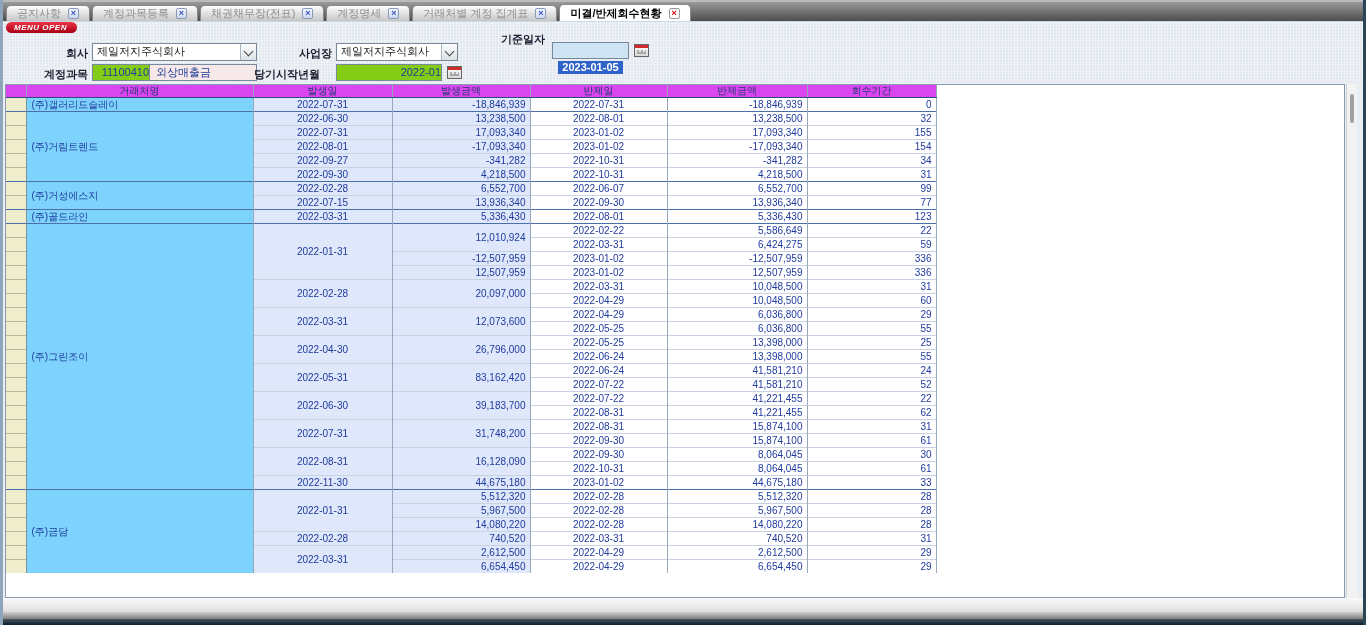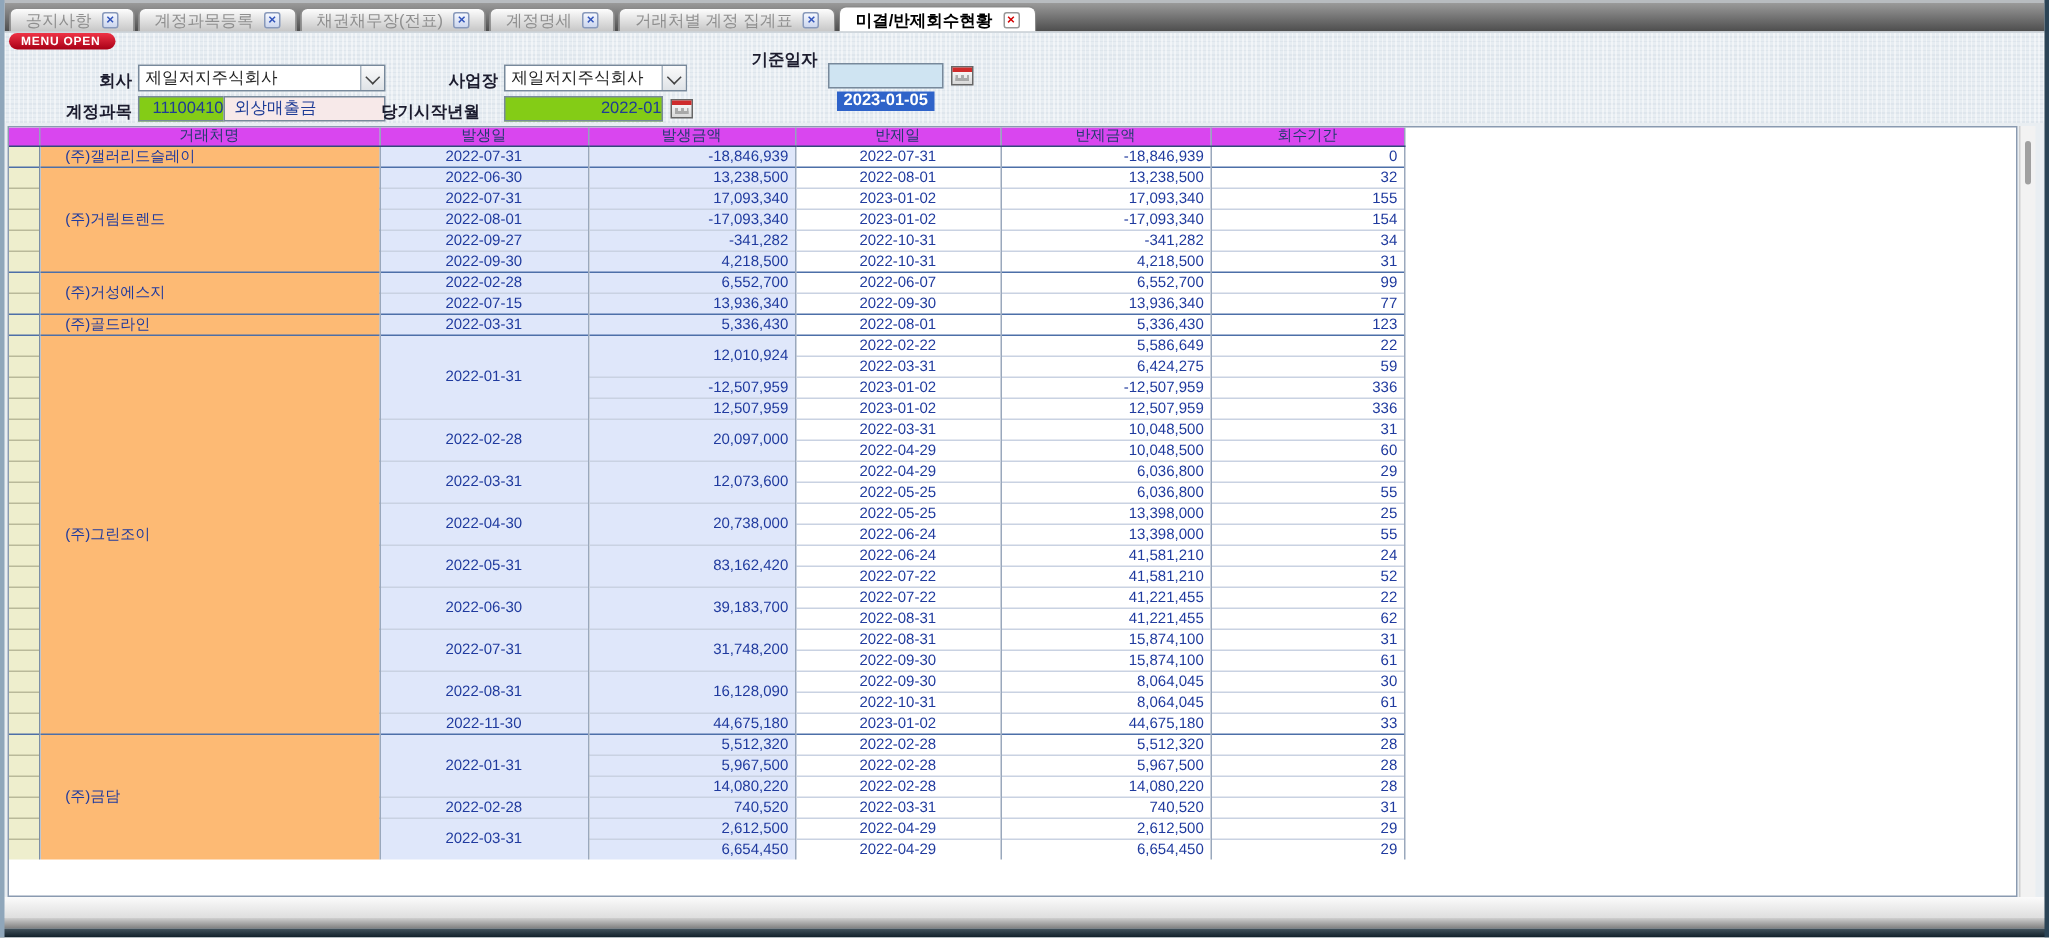--- a/index.html
+++ b/index.html
@@ -22,27 +22,27 @@
     text-align:center; font-weight:bold; font-style:normal; }
   .tab.active .tab-close { border-color:#999; background:#fff; color:#d40000; }
 
   
   .strip { position:absolute; top:21px; left:3px; right:3px; height:61px; background:#e7edf2;
     background-image:repeating-linear-gradient(90deg, rgba(255,255,255,.45) 0 1px, transparent 1px 3px),
                      repeating-linear-gradient(0deg, rgba(205,215,225,.35) 0 1px, transparent 1px 3px);
     border-top:1px solid #cfd6dc; }
   .menu-open { position:absolute; top:22px; left:6px; height:11px; padding:1px 10px 0 8px;
     background:linear-gradient(#ef3346,#a80016); border-radius:7px; color:#fff; font-size:8px;
-    font-weight:bold; line-height:9px; letter-spacing:.5px; cursor:pointer; }
+    font-weight:bold; font-style:italic; line-height:9px; letter-spacing:.5px; cursor:pointer; }
 
   
   .lab { position:absolute; font-size:11px; font-weight:bold; color:#1c1c2e; text-align:right; }
   .field { position:absolute; border:1px solid #78899b; background:#fff; font-size:11px; color:#1e3c96;
     line-height:15px; }
-  .combo { display:flex; align-items:center; }
+  .combo { display:flex; }
   .combo .txt { flex:1; padding-left:4px; color:#222; overflow:hidden; white-space:nowrap; }
   .combo .dd { width:16px; align-self:stretch; border-left:1px solid #a8b4c0;
     background:linear-gradient(#fbfbfb,#dfe3e7); position:relative; }
   .combo .dd::after { content:''; position:absolute; left:4px; top:4px; width:6px; height:6px;
     border-right:1.5px solid #444; border-bottom:1.5px solid #444; transform:rotate(45deg); }
   .cyan { background:#84cc16; text-align:right; }
   .pink { background:#f7e9e9; padding-left:6px; }
   .datefield { background:#cfe4f2; text-align:center; padding:0 2px; }
   .datefield .sel { display:inline-block; background:#2f63c9; color:#fff; font-weight:600; padding:0 4px;
     line-height:13px; margin-top:18px; }
@@ -57,21 +57,21 @@
   .grid-region { position:absolute; left:5px; top:84px; width:1340px; height:514px; background:#fff;
     border:1px solid #8a9ab0; overflow:hidden; }
   table.grid { border-collapse:collapse; table-layout:fixed; font-size:10px; }
   .grid th { background:#d946ef; color:#223c6e; font-weight:normal; height:12px; line-height:12px;
     border-right:1px solid #94a4bc; border-bottom:1px solid #33497c; text-align:center; }
   .grid td { height:13.7px; line-height:13px; color:#1f3a9e; border-right:1px solid #9aa8bc;
     border-top:1px solid #c9d2e2; overflow:hidden; white-space:nowrap; vertical-align:middle; }
   .grid tr.g-first td { border-top:1px solid #4d6fa8; }
   td.ind { background:#eeeecd; border-right:1px solid #7d8ea4; border-top:1px solid #b9b99a; }
   .grid tr.g-first td.ind { border-top:1px solid #4d6fa8; }
-  td.c-name { background:#fdba74; padding-left:17px; text-align:left;margin-left:32px; }
+  td.c-name { background:#7dd3fc; padding-left:5px; text-align:left;margin-left:32px; }
   td.c-date { background:#dfe7fa; text-align:center; }
   td.c-amt  { background:#dfe7fa; text-align:right; padding-right:4px; }
   td.c-sd   { background:#fff; text-align:center; }
   td.c-sa   { background:#fff; text-align:right; padding-right:4px; }
   td.c-dy   { background:#fff; text-align:right; padding-right:4px; }
 
   
   .vscroll { position:absolute; top:84px; left:1346px; width:11px; height:514px; background:#f2f2f2;
     border-left:1px solid #d0d0d0; }
   .vthumb { position:absolute; top:10px; left:3px; width:4px; height:29px; background:#a0a0a0; border-radius:2px; }
@@ -293,21 +293,21 @@
           </tr>
           <tr>
             <td class="ind"></td>
             <td class="c-sd">2022-05-25</td>
             <td class="c-sa">6,036,800</td>
             <td class="c-dy">55</td>
           </tr>
           <tr>
             <td class="ind"></td>
             <td class="c-date" rowspan="2">2022-04-30</td>
-            <td class="c-amt" rowspan="2">20,738,000</td>
+            <td class="c-amt" rowspan="2">26,796,000</td>
             <td class="c-sd">2022-05-25</td>
             <td class="c-sa">13,398,000</td>
             <td class="c-dy">25</td>
           </tr>
           <tr>
             <td class="ind"></td>
             <td class="c-sd">2022-06-24</td>
             <td class="c-sa">13,398,000</td>
             <td class="c-dy">55</td>
           </tr>

